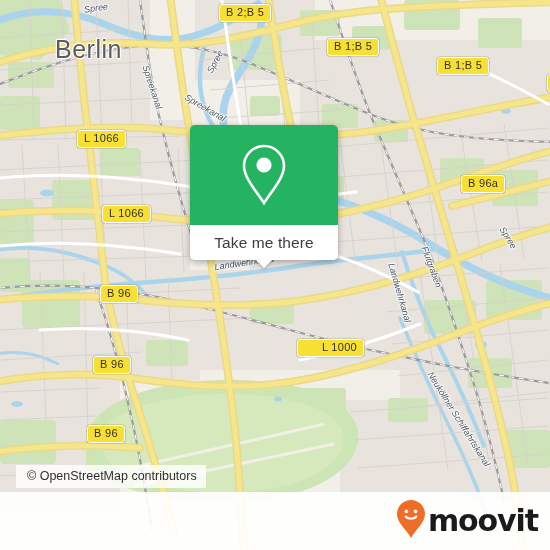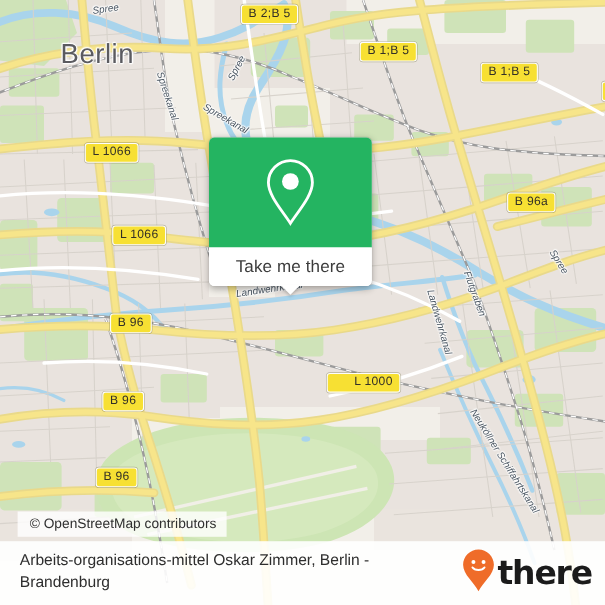--- a/index.html
+++ b/index.html
@@ -348,27 +348,26 @@
         </svg>
       </span>
     </div>
     <div id="card-btn">Take me there</div>
     <div id="card-tail"></div>
   </div>
 
   <div id="osm-attrib">© OpenStreetMap contributors</div>
 
   <div id="bottombar">
-    <div id="place-name">Arbeits-organisations-mittel Oskar Zimmer, Berlin - Brandenburg</div>
     <div id="moovit-logo">
       <span>
         <svg width="30" height="40" viewBox="0 0 30 40" xmlns="http://www.w3.org/2000/svg">
           <path d="M15 1 C7.3 1 1 7.3 1 15 C1 24 11 31 15 39 C19 31 29 24 29 15 C29 7.3 22.7 1 15 1 Z" fill="#ef6c29"></path>
           <circle cx="10.4" cy="12.4" r="1.8" fill="#ffffff"></circle>
           <circle cx="19.6" cy="12.4" r="1.8" fill="#ffffff"></circle>
           <path d="M9.6 17.4 C11.6 20.4 18.4 20.4 20.4 17.4" stroke="#ffffff" stroke-width="1.9" fill="none" stroke-linecap="round"></path>
         </svg>
       </span>
-      <span id="moovit-word">there</span>
+      <span id="moovit-word">moovit</span>
     </div>
   </div>
 
 </div>
 
 </body></html>

